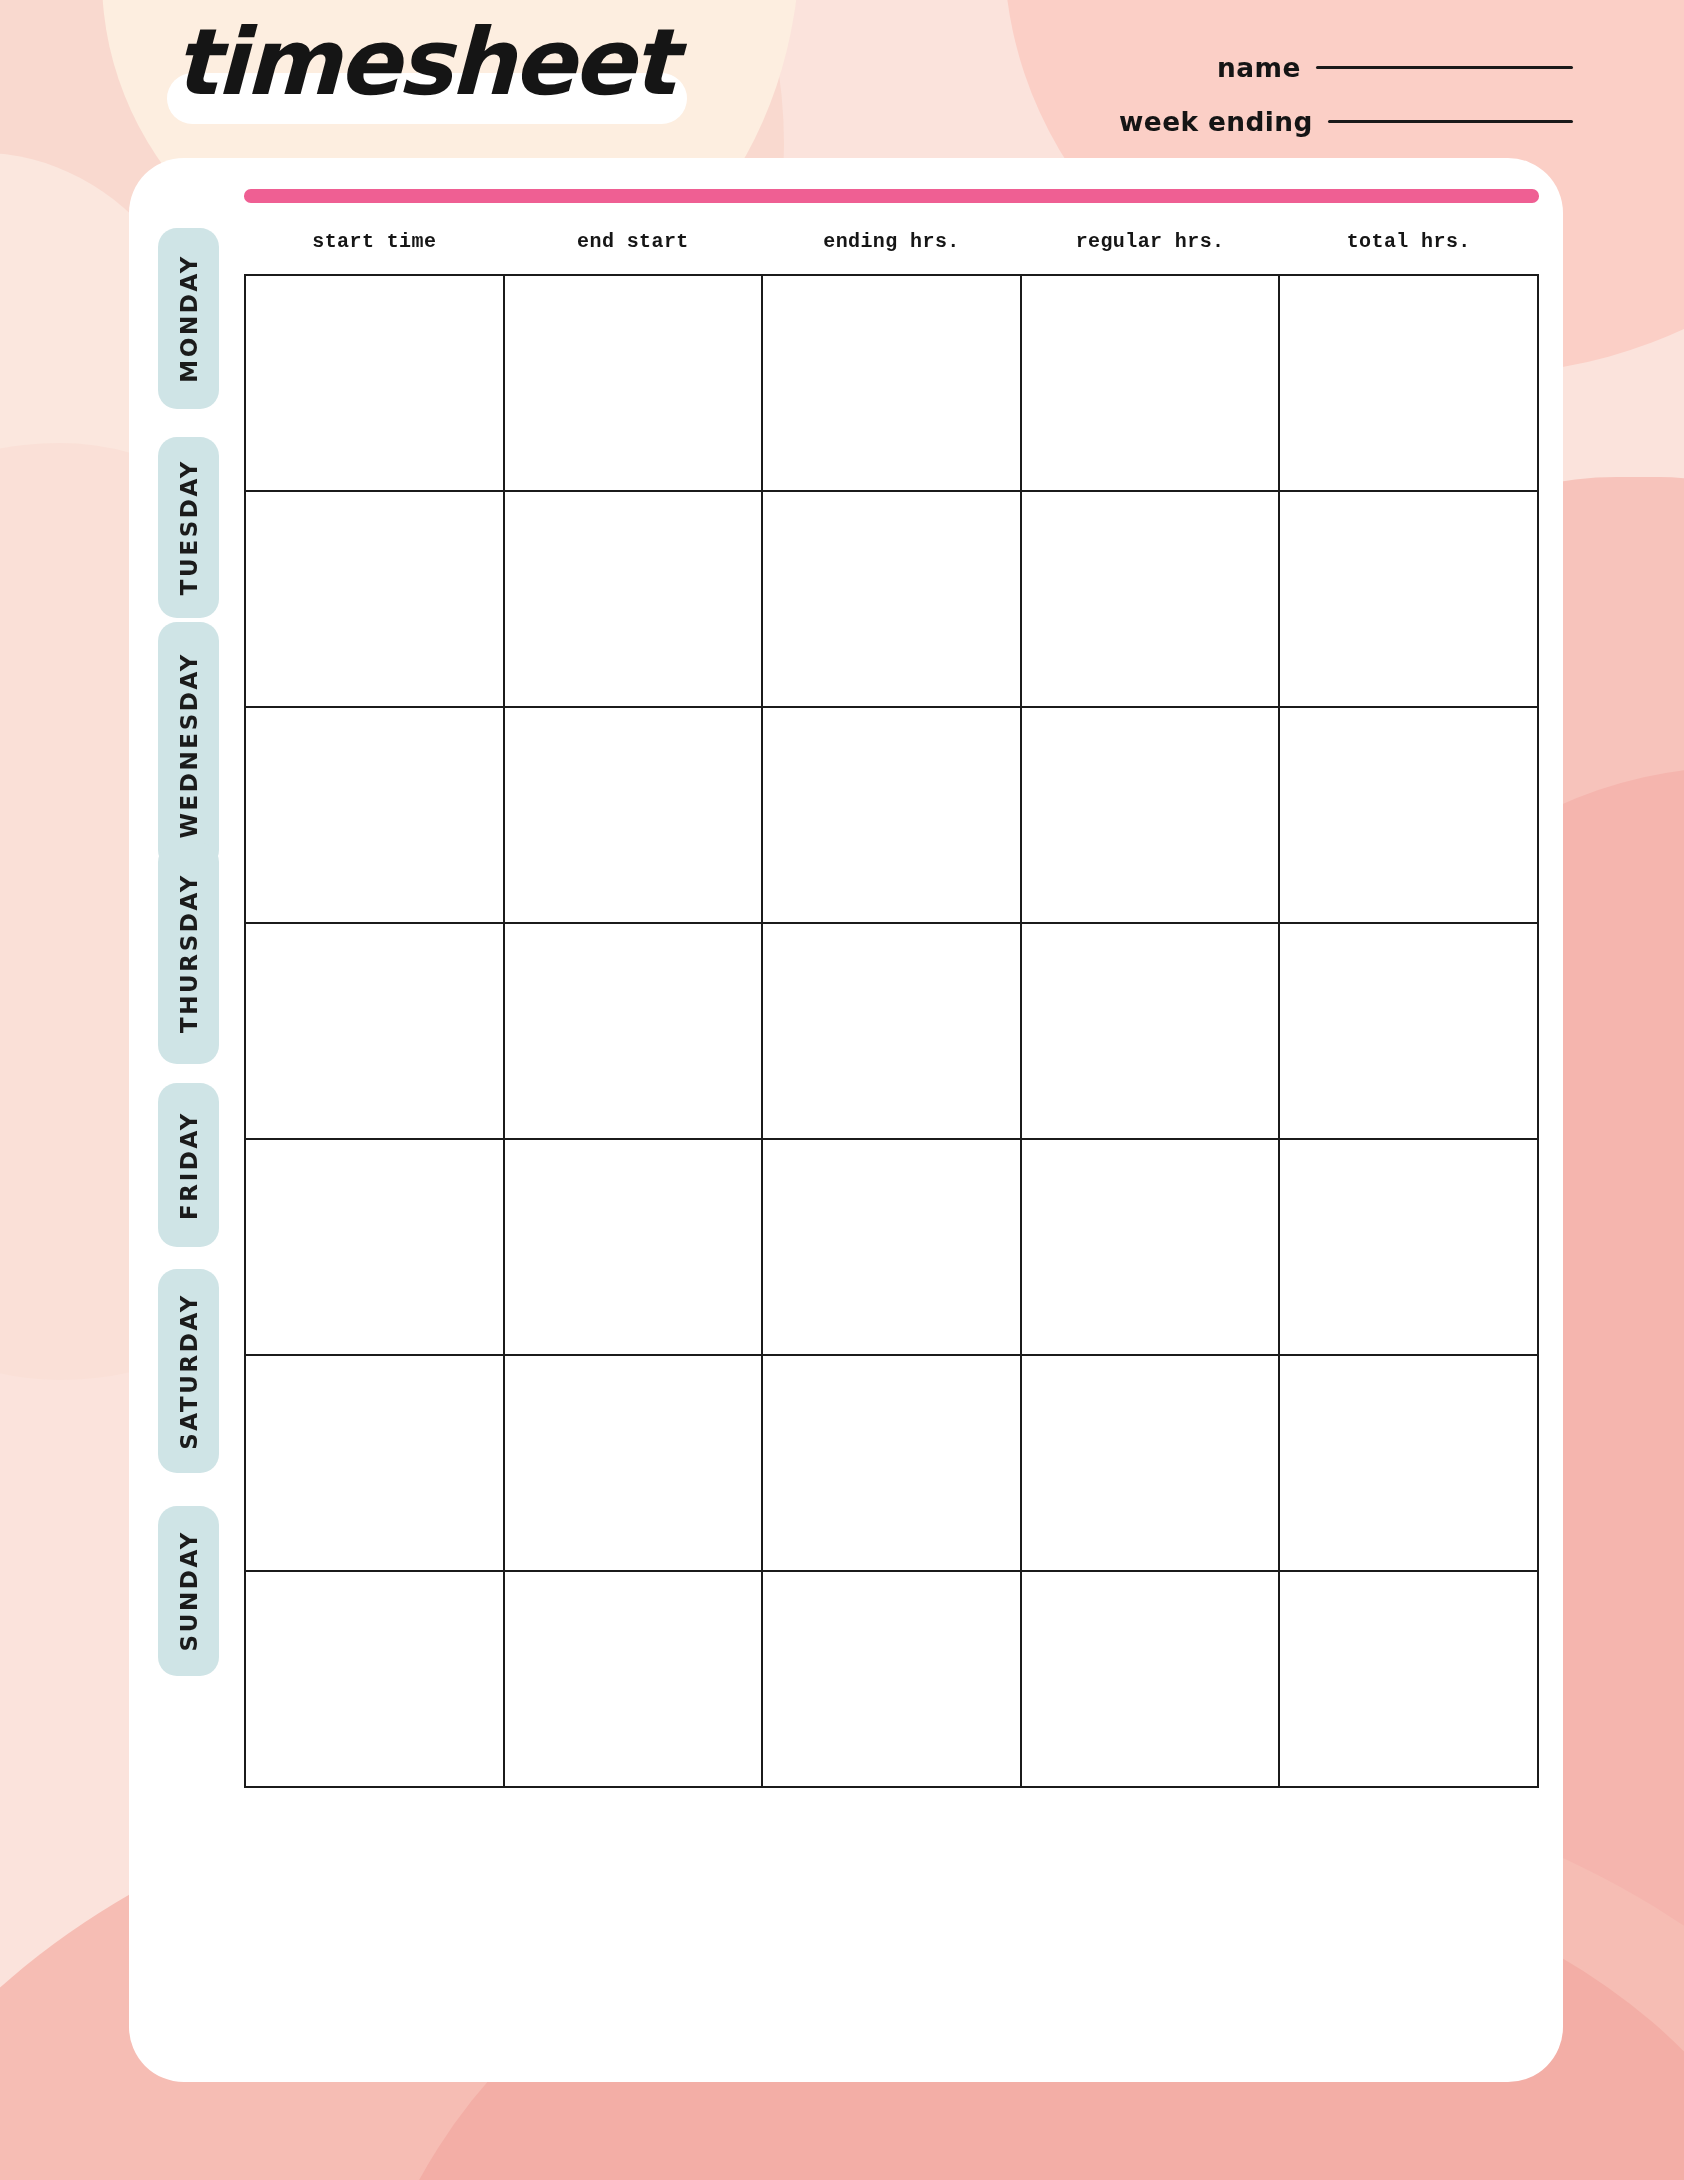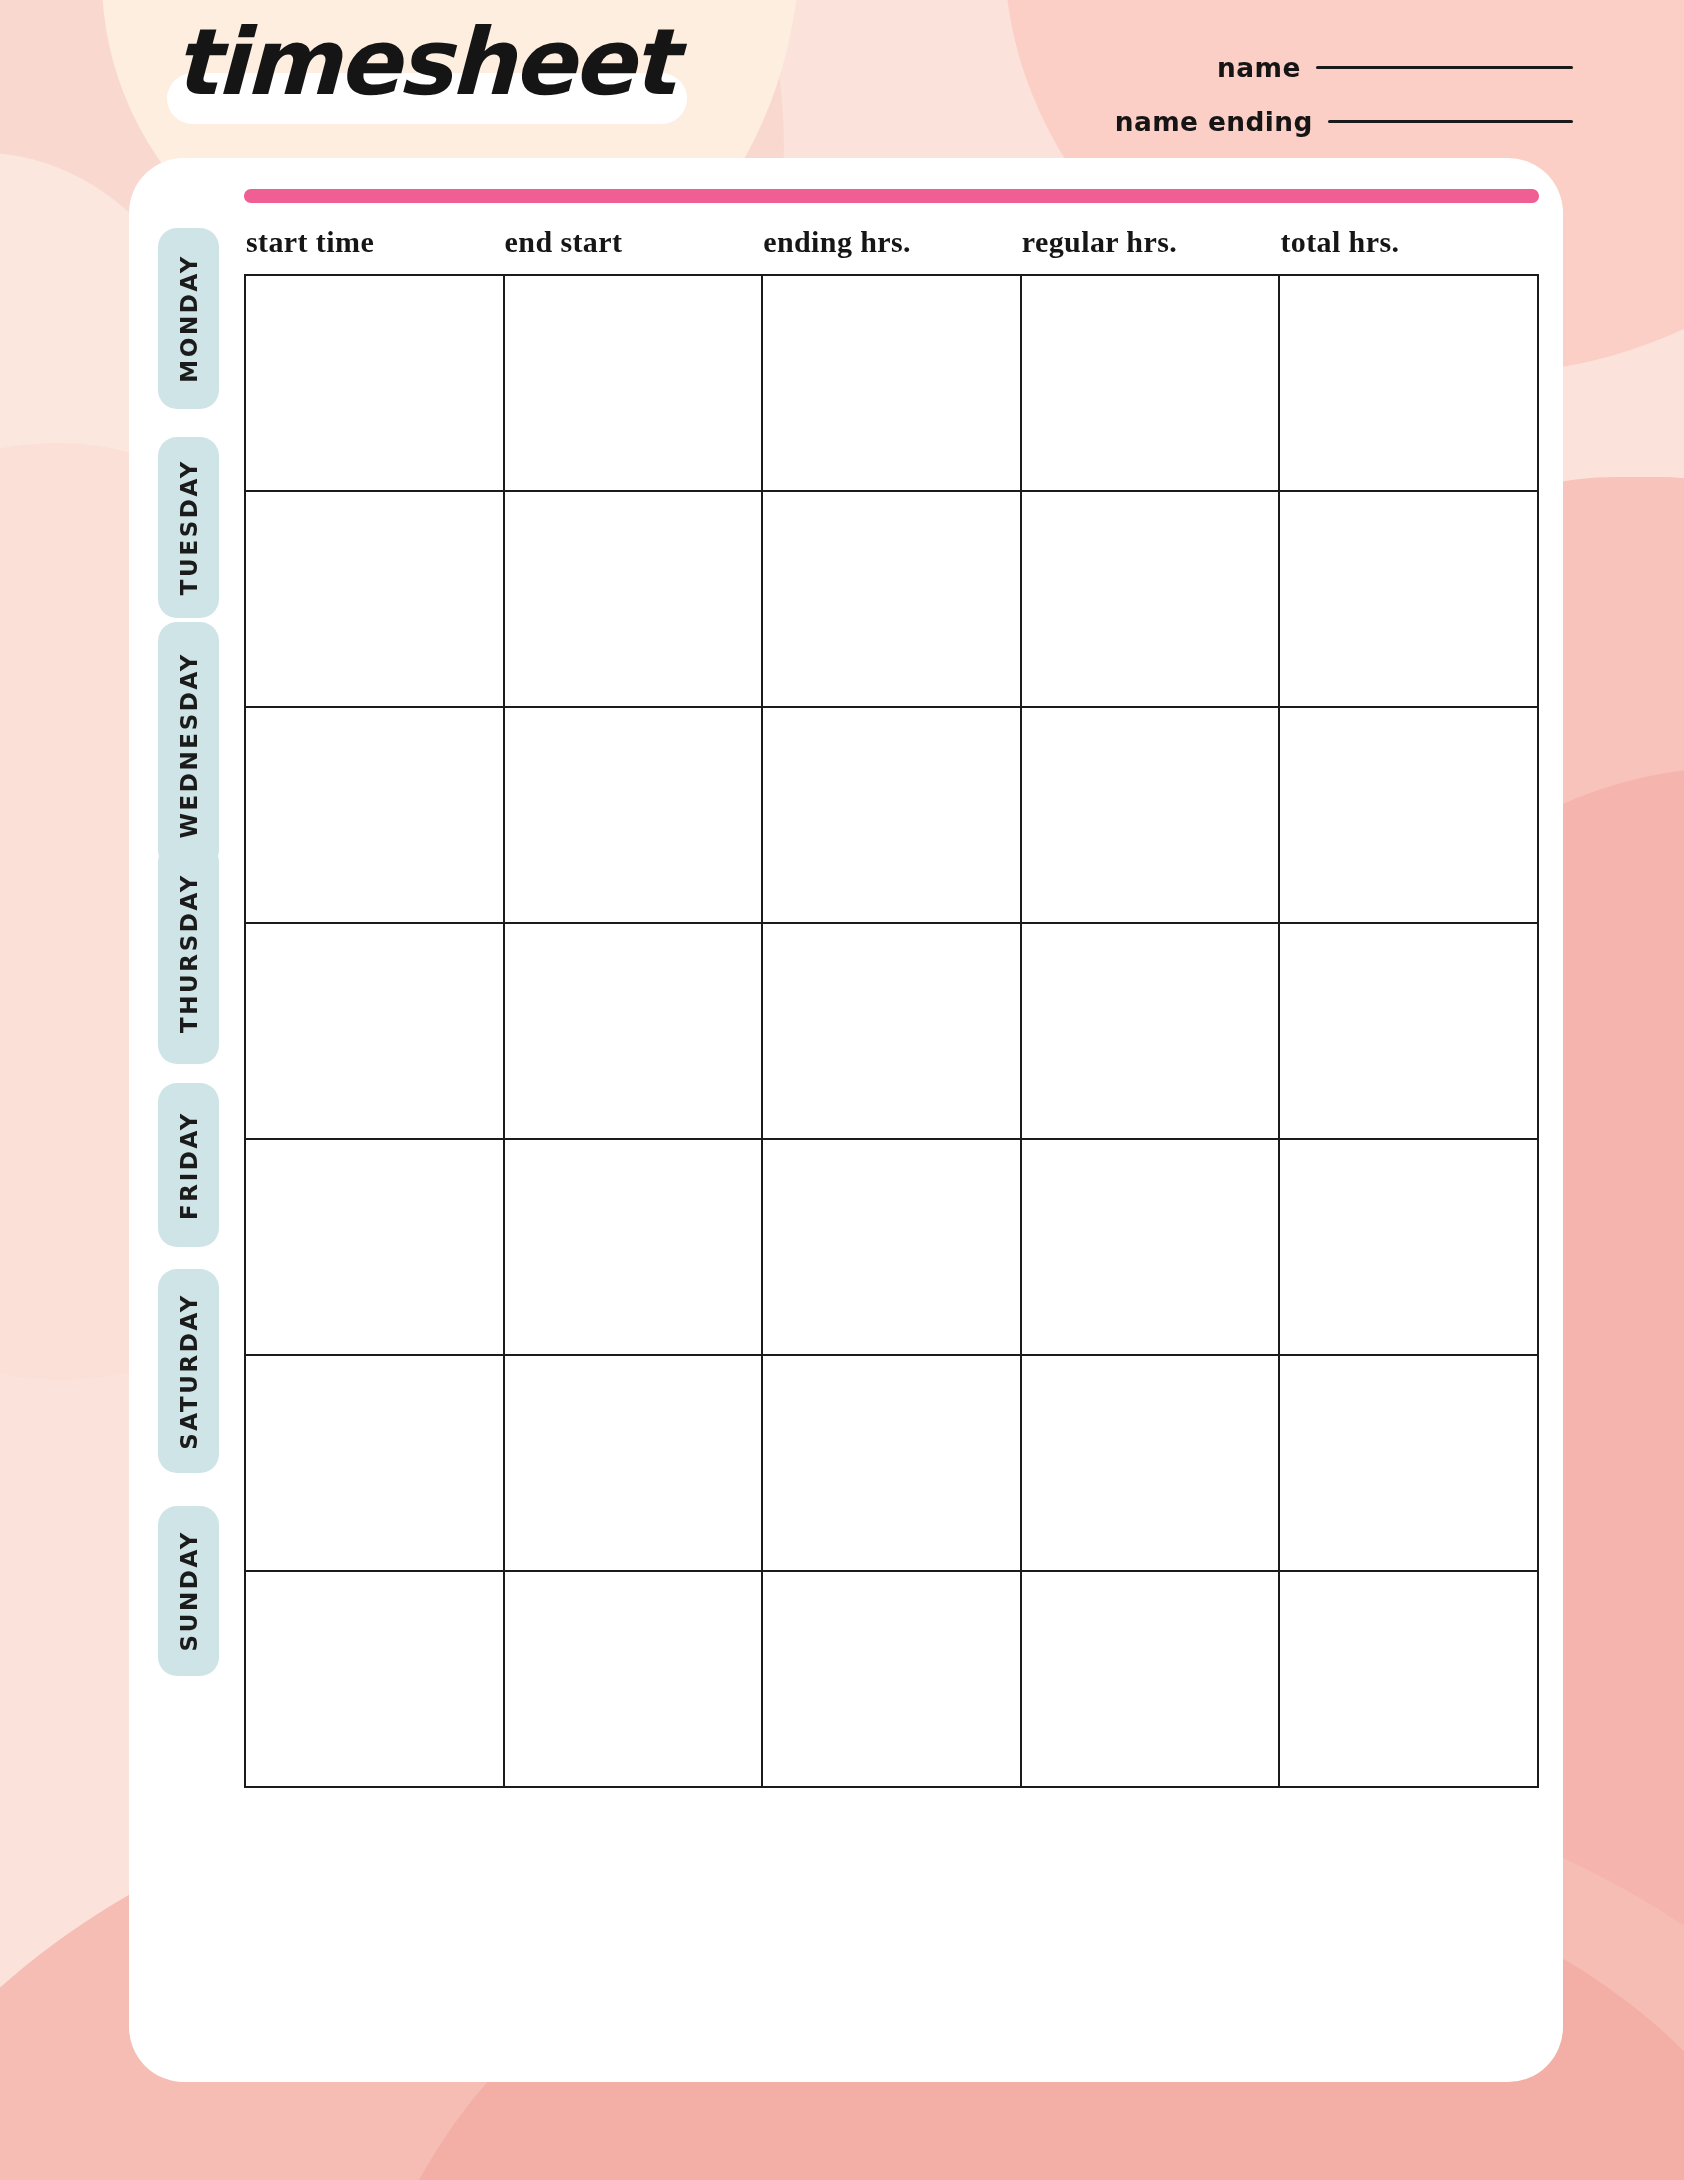--- a/index.html
+++ b/index.html
@@ -189,27 +189,27 @@
     width: 1295px;
   }
   table.sheet {
     border-collapse: collapse;
     table-layout: fixed;
     width: 1295px;
     margin-top: 6.8px;
   }
   table.sheet th {
     height: 63px;
-    font-family: Liberation Serif, serif;
-    font-size: 30px;
+    font-family: Liberation Mono, monospace;
+    font-size: 20px;
     font-weight: bold;
     color: #161616;
     letter-spacing: 0.4px;
     border: none;
-    text-align: left;
+    text-align: center;
     vertical-align: middle;
   }
   table.sheet td {
     border: 2.6px solid #1b1b1b;
     height: 212px;
     background: #ffffff;
   }
 
   
   .day-tab {
@@ -251,21 +251,21 @@
   </div>
 
   <div class="title-highlight"></div>
   <div class="title">timesheet</div>
 
   <div class="field-row" id="name-row">
     <span class="field-label">name</span>
     <span class="field-line"></span>
   </div>
   <div class="field-row" id="week-row">
-    <span class="field-label">name ending</span>
+    <span class="field-label">week ending</span>
     <span class="field-line"></span>
   </div>
 
   <div class="sheet-card"></div>
 
   <div class="day-tab" style="top:228px;height:181px;">
     <span>MONDAY</span>
   </div>
   <div class="day-tab" style="top:437px;height:181px;">
     <span>TUESDAY</span>

